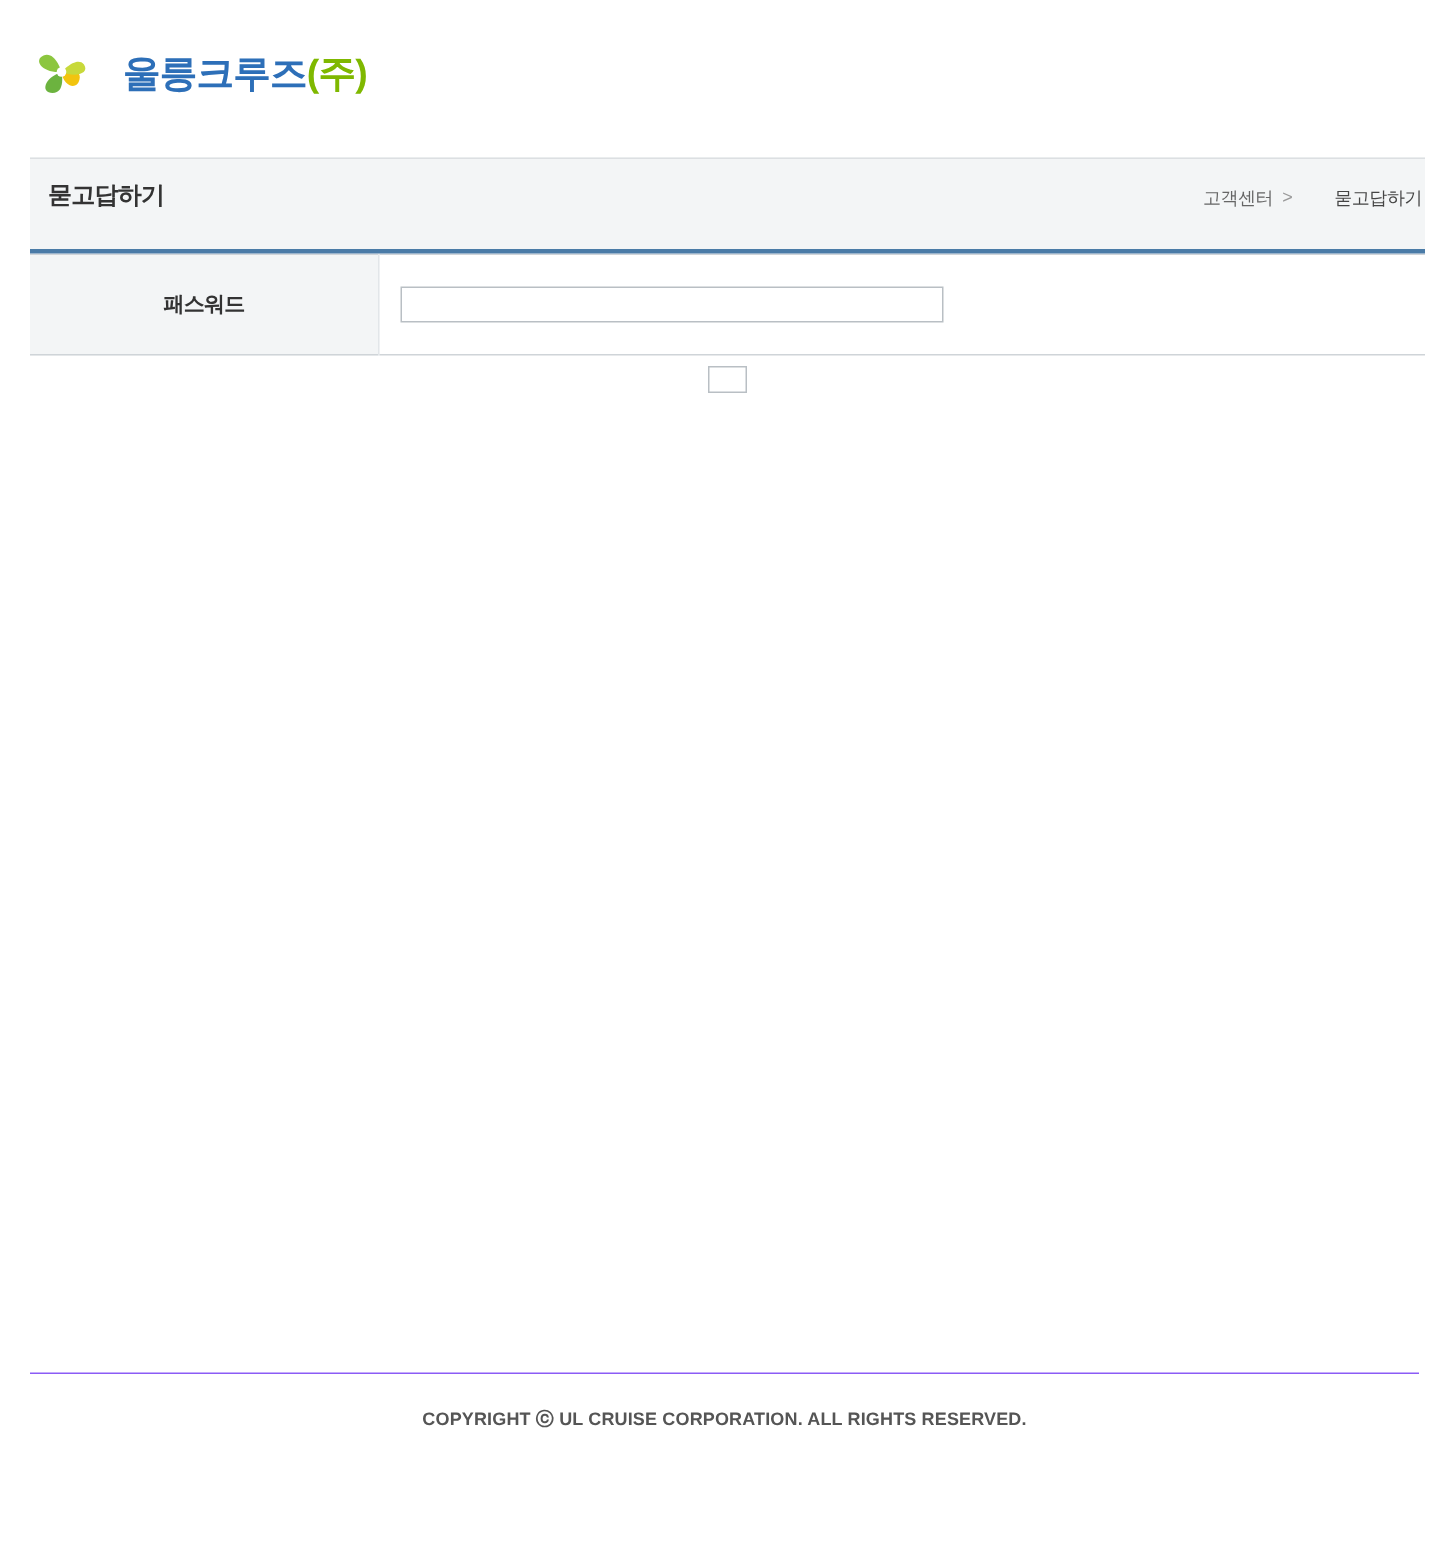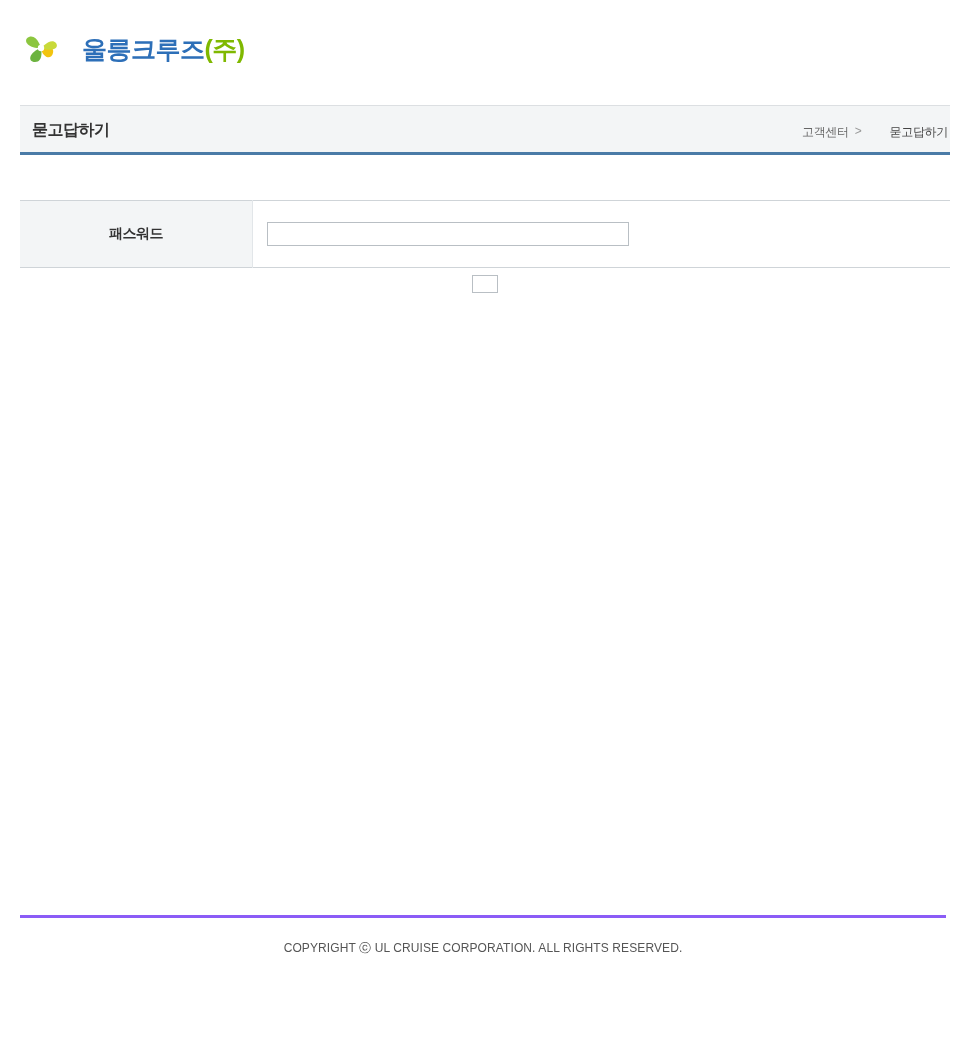--- a/index.html
+++ b/index.html
@@ -49,21 +49,21 @@
     letter-spacing: -0.5px;
     line-height: 1;
     white-space: nowrap;
   }
   .logo-text .t1 { color: #2d6fb8; }
   .logo-text .t3 { color: #7fb800; }
 
   
   .titlebar {
     position: relative;
-    height: 50px;
+    height: 64px;
     background: #f3f5f6;
     border-top: 1px solid #dcdfe2;
     border-bottom: 3px solid #4a7ba7;
     margin: 0 20px;
     box-sizing: border-box;
   }
   .titlebar .page-title {
     position: absolute;
     left: 12px;
     top: 14px;
@@ -85,21 +85,20 @@
   }
   .breadcrumb .crumb-sep { color: #999999; }
   .breadcrumb .crumb-current {
     color: #444444;
     margin-left: 22px;
   }
 
   
   .content {
     margin: 0 20px;
-    padding-top: 45px;
   }
 
   .pw-table {
     width: 100%;
     border-collapse: collapse;
     border-top: 1px solid #cfd4d8;
     border-bottom: 1px solid #cfd4d8;
     table-layout: fixed;
   }
   .pw-table td {
@@ -151,21 +150,22 @@
     padding: 0 4px;
     font-family: "Liberation Sans", sans-serif;
   }
 
   
   .footer {
     position: absolute;
     left: 20px;
     right: 24px;
     top: 915px;
-    border-top: 3px solid #8b5cf6;
+    border-top: 1px solid #8b5cf6;
+    font-weight: bold;
   }
   .copyright {
     margin-top: 22px;
     text-align: center;
     font-size: 12px;
     color: #555555;
     letter-spacing: 0.1px;
   }
 </style>
 </head>

